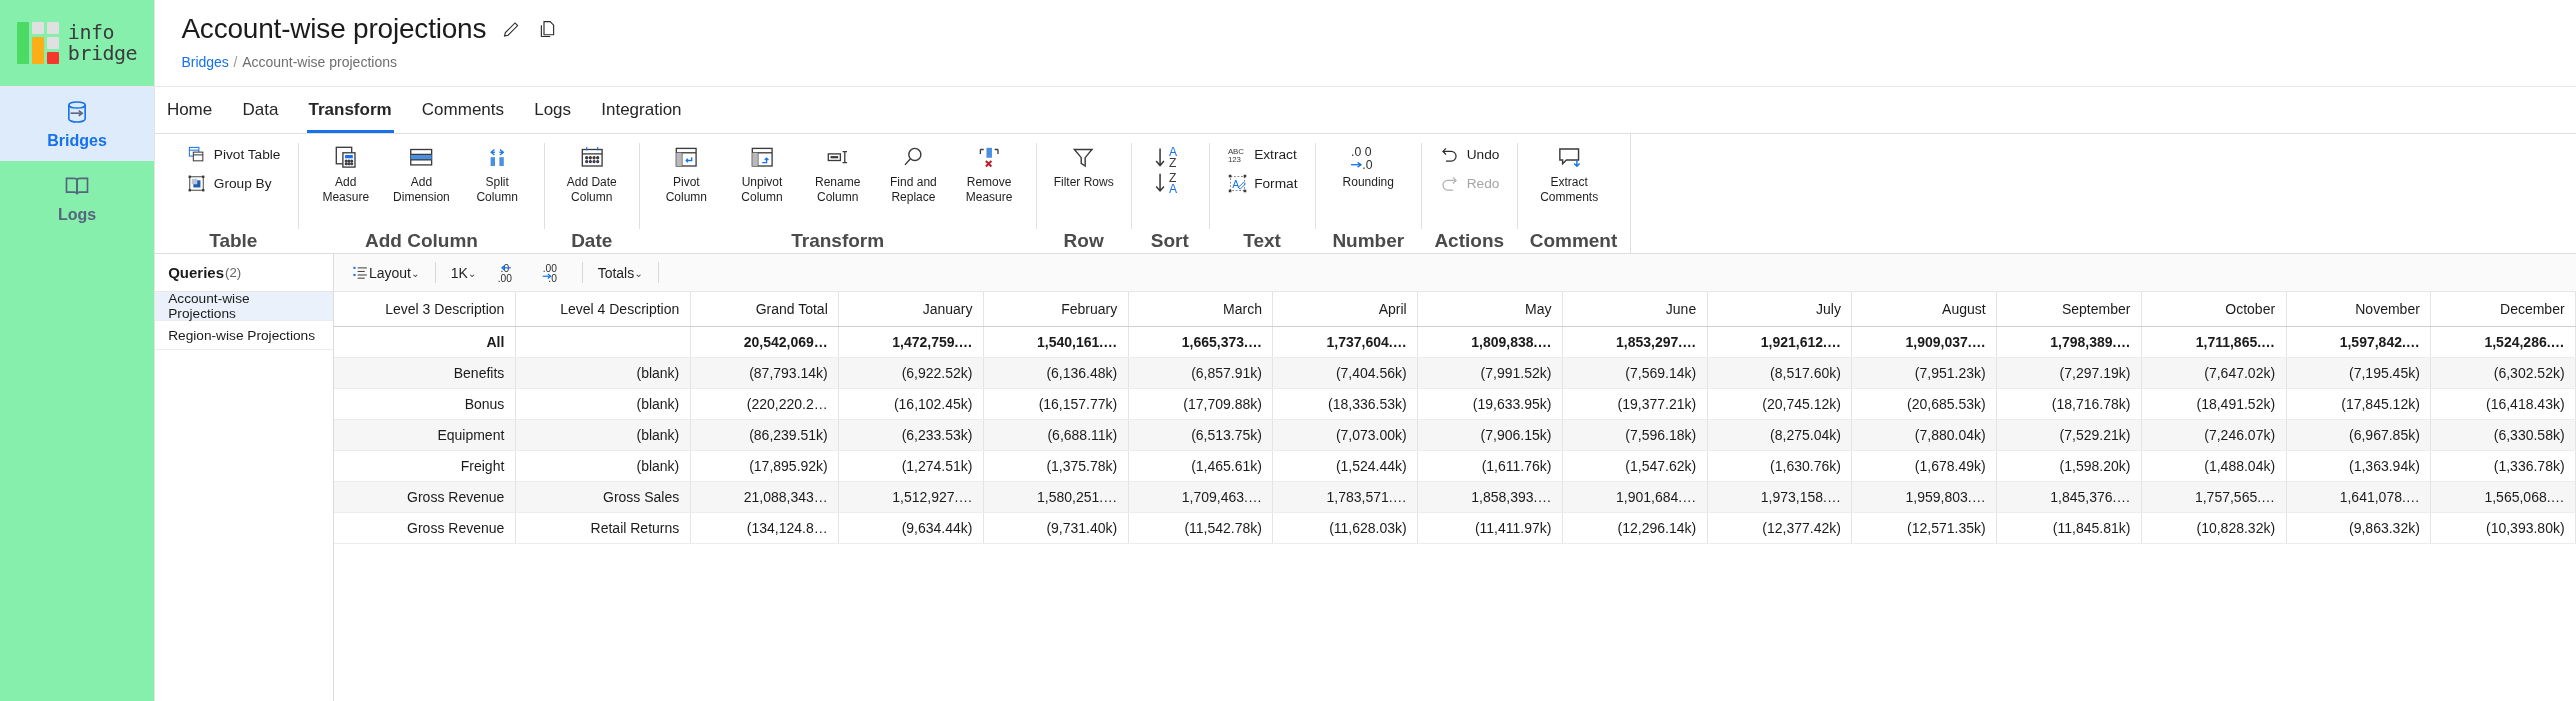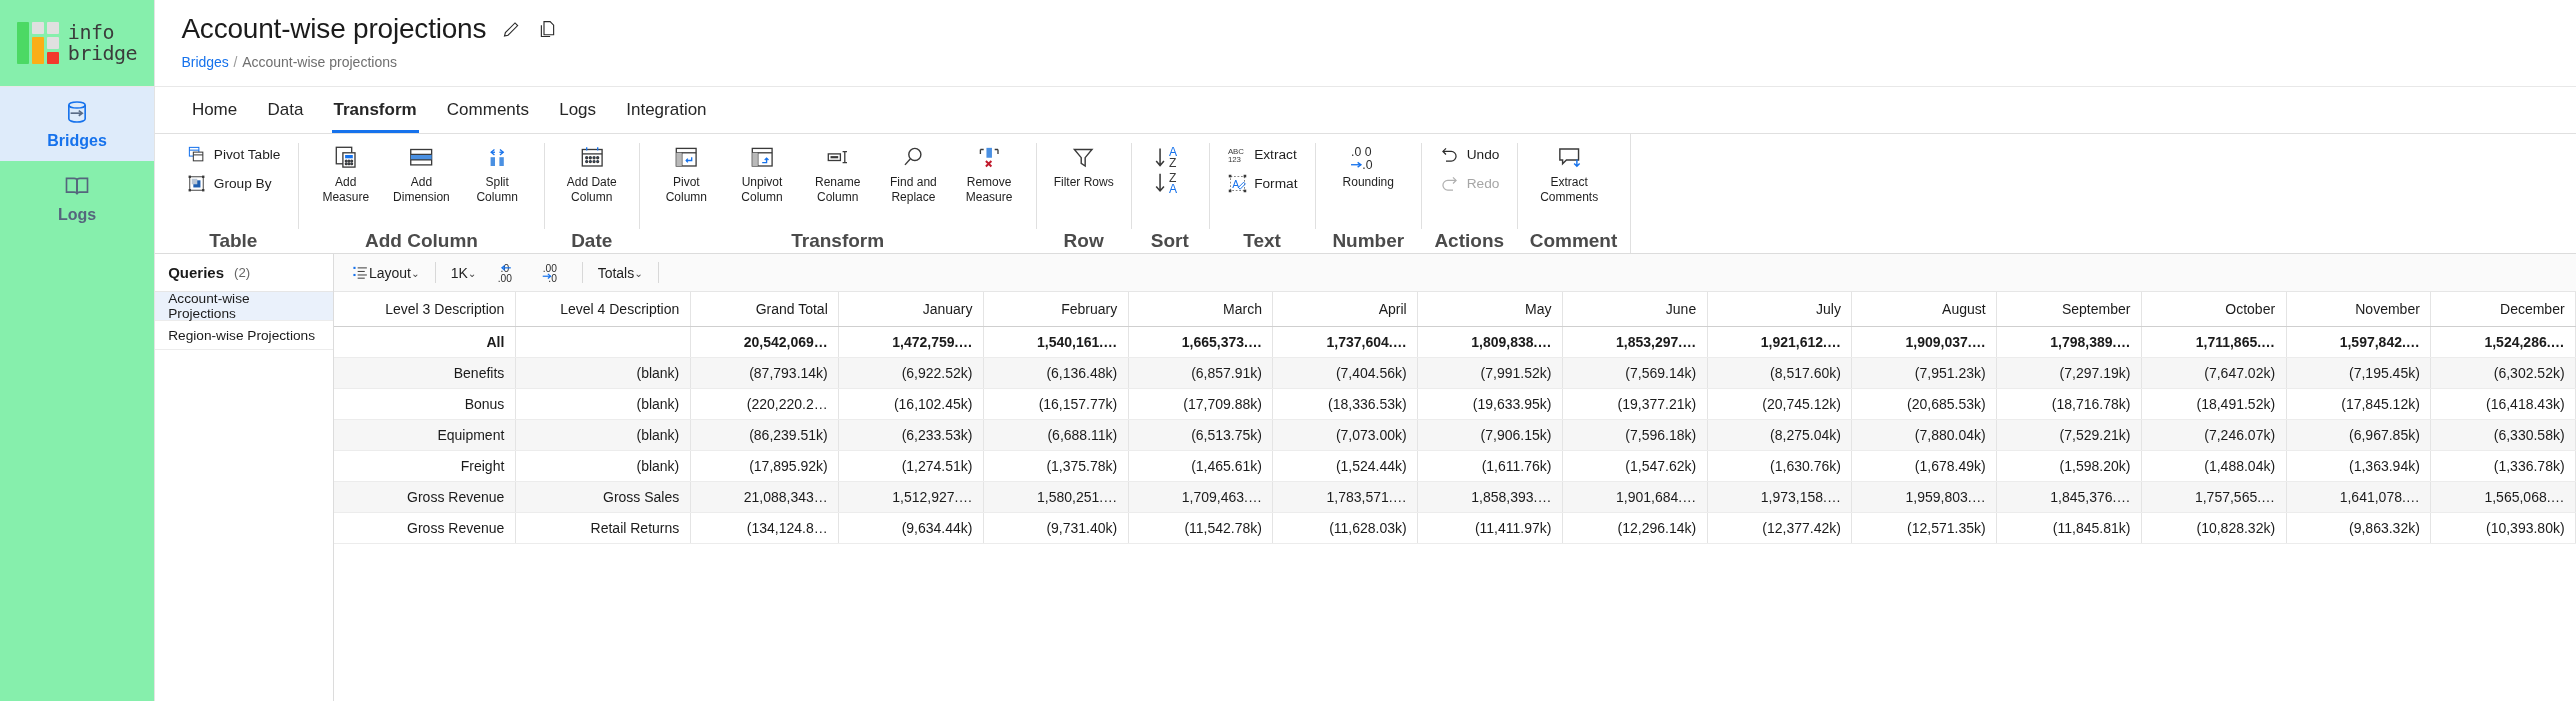--- a/index.html
+++ b/index.html
@@ -34,21 +34,21 @@
   .right { flex: 1; min-width: 0; display: flex; flex-direction: column; }
 
   .titlebar { height: 87px; padding: 13.2px 0 0 26.4px; border-bottom: 0.9px solid #e8e8e8; }
   .title-row { display: flex; align-items: center; gap: 15px; }
   .page-title { font-size: 28px; font-weight: 400; color: #1b1b1b; letter-spacing: -0.2px; }
   .title-ic { cursor: pointer; color: #2b2b2b; display: flex; }
   .crumbs { margin-top: 8.5px; font-size: 14px; color: #6f6f6f; }
   .crumbs a { color: #1672ec; text-decoration: none; cursor: pointer; }
   .crumb-sep { margin: 0 4.7px; color: #9a9a9a; }
 
-  .tabs { display: flex; gap: 26.4px; padding: 0 35px; height: 47px; align-items: stretch;
+  .tabs { display: flex; gap: 26.4px; padding: 0 10px; height: 47px; align-items: stretch;
           border-bottom: 0.9px solid #e0e0e0; background: #fff; }
   .tab { display: flex; align-items: center; font-size: 17px; color: #262626; cursor: pointer;
          position: relative; padding: 0 1.9px; }
   .tab.active { font-weight: 700; }
   .tab.active::after { content: ""; position: absolute; left: 0; right: 0; bottom: 0; height: 2.8px; background: #1672ec; }
 
   
   .ribbon { height: 120px; display: flex; background: #fff; border-bottom: 0.9px solid #dcdcdc; padding-left: 13.2px; }
   .rgroup { display: flex; flex-direction: column; position: relative; padding: 0 12.3px; }
   .rgroup + .rgroup::before {
@@ -64,21 +64,21 @@
 
   .stack { display: flex; flex-direction: column; gap: 1.9px; padding-top: 1.9px; }
   .smallbtn { display: flex; align-items: center; gap: 6.6px; padding: 2.8px 5.7px; cursor: pointer;
               border-radius: 2.8px; font-size: 13.7px; color: #1f1f1f; white-space: nowrap; }
   .smallbtn.disabled { color: #a6a6a6; cursor: default; }
   .smallbtn .ico { height: 21px; width: 21px; }
 
   
   .work { flex: 1; display: flex; min-height: 0; }
   .queries { width: 179px; flex: 0 0 179px; border-right: 0.9px solid #dcdcdc; background: #fff; }
-  .q-head { height: 38px; display: flex; align-items: center; padding: 0 13.2px; gap: 10px;
+  .q-head { height: 38px; display: flex; align-items: center; padding: 0 13.2px; gap: 1px;
             border-bottom: 0.9px solid #e6e6e6; }
   .q-head .qt { font-size: 15px; font-weight: 700; color: #1b1b1b; }
   .q-head .qc { font-size: 13.2px; color: #666; }
   .q-item { height: 29px; display: flex; align-items: center; padding: 0 13.2px; font-size: 13.7px;
             color: #1b1b1b; cursor: pointer; border-bottom: 0.9px solid #ececec; }
   .q-item.active { background: #eaf1fb; }
 
   .grid-area { flex: 1; min-width: 0; display: flex; flex-direction: column; background: #fff; }
   .subbar { height: 38px; display: flex; align-items: center; gap: 0; padding: 0 9.4px;
             border-bottom: 0.9px solid #e6e6e6; background: #fafafa; }

